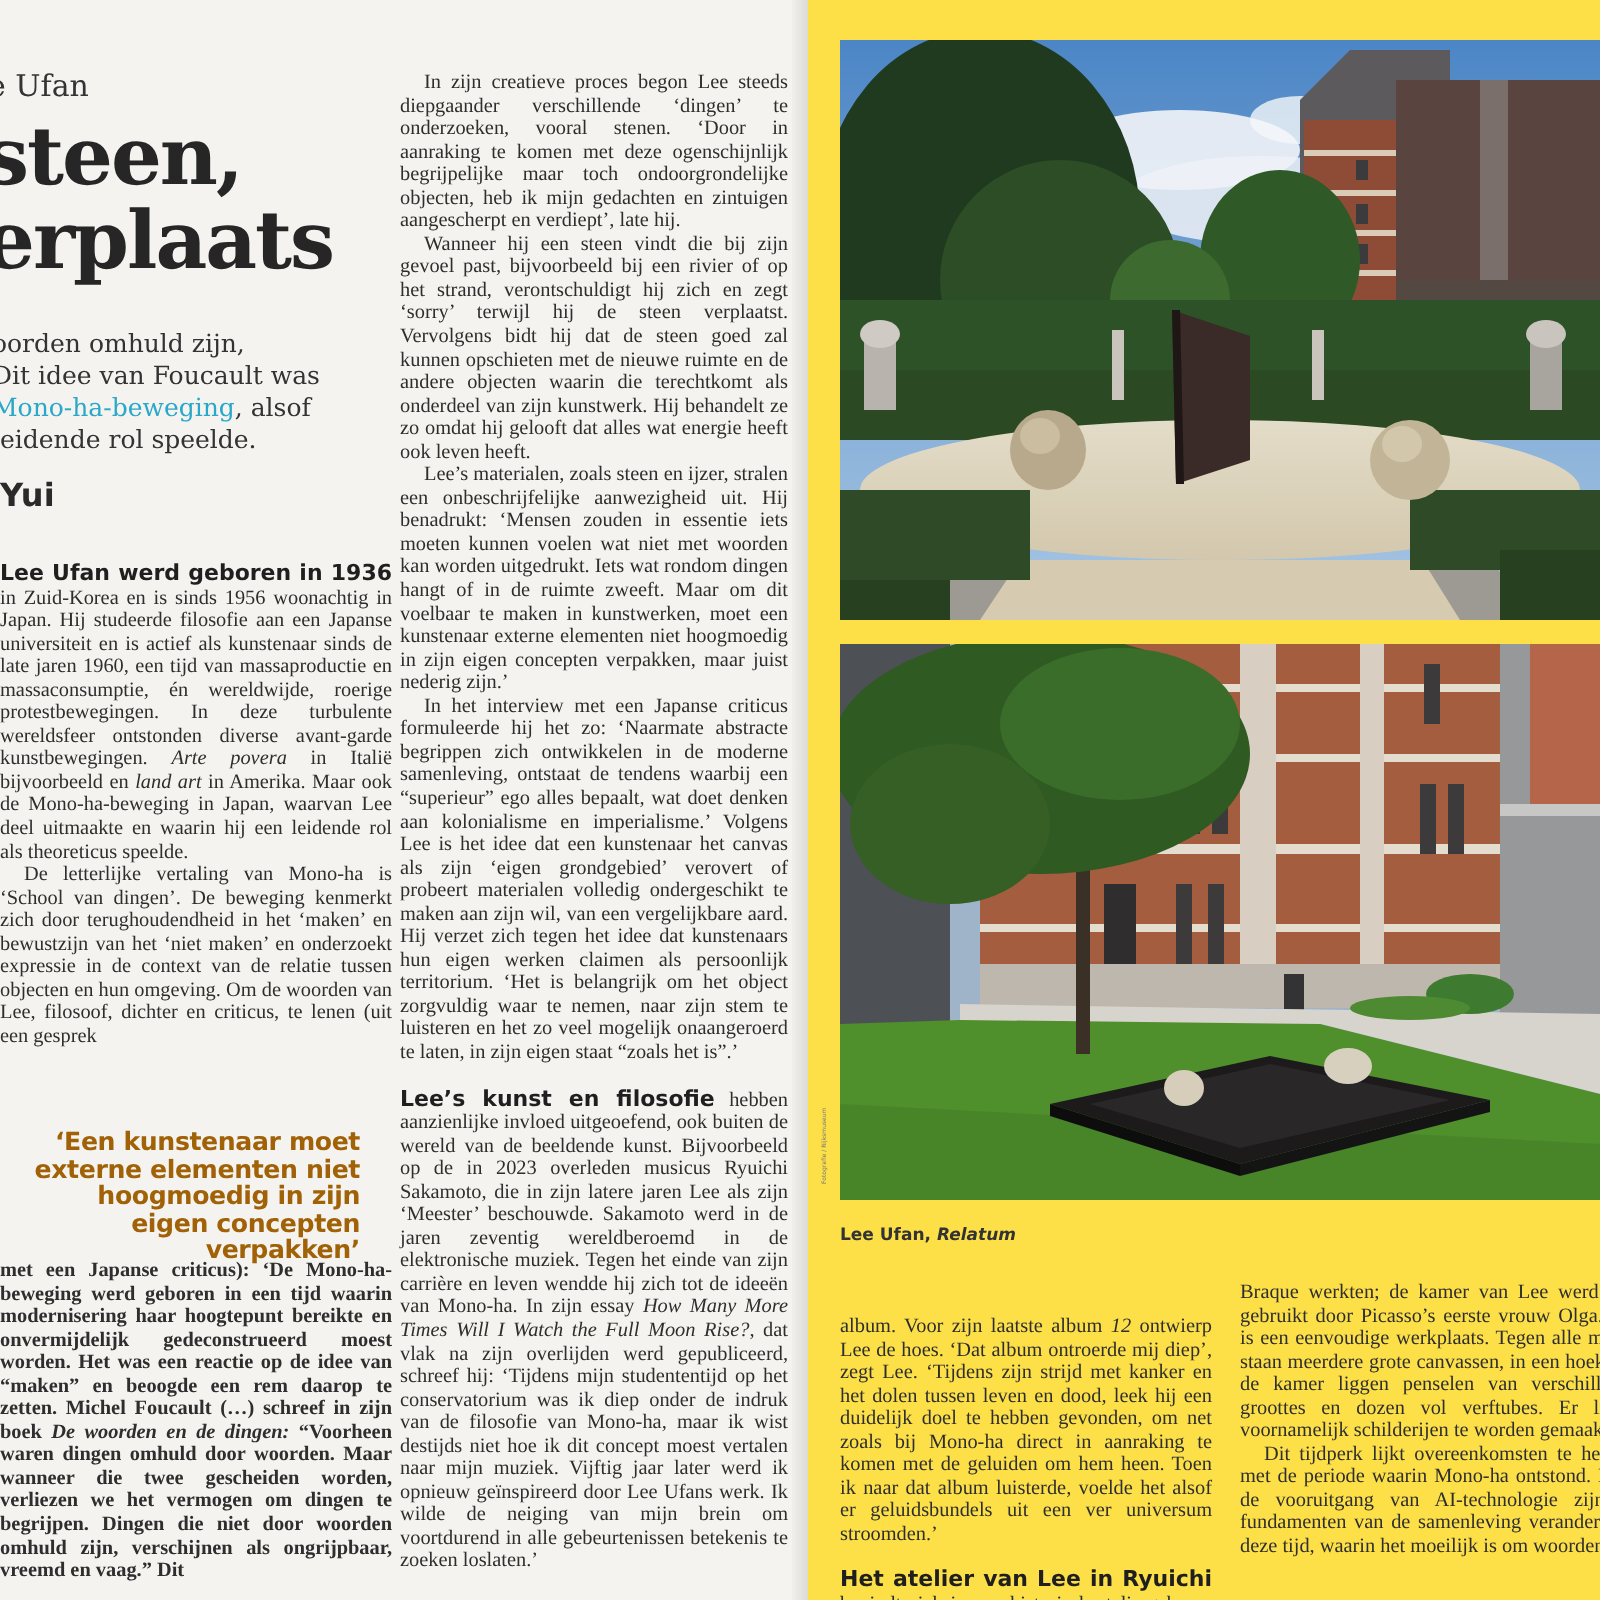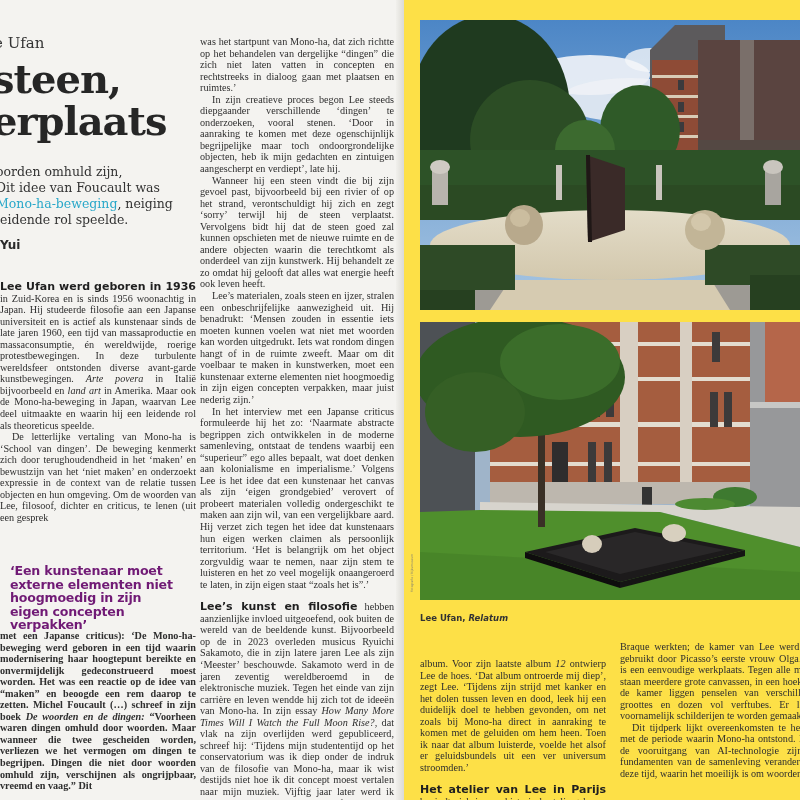--- a/index.html
+++ b/index.html
@@ -28,21 +28,21 @@
     font-size: 40px; line-height: 42px; color: #262626; letter-spacing: -1px;
   }
   .headline span { display: block; }
   .intro {
     position: absolute; left: -4px; top: 164px; width: 180px;
     font-family: "DejaVu Serif", serif; font-size: 12.5px; line-height: 16px; color: #333;
   }
   .intro .hl { color: #2aa8c9; }
   .byline {
     position: absolute; left: 0; top: 238px;
-    font-family: "DejaVu Sans", sans-serif; font-weight: bold; font-size: 12px; text-align: right;
+    font-family: "DejaVu Sans", sans-serif; font-weight: bold; font-size: 16px; text-align: right;
   }
 
   .col {
     position: absolute;
     font-family: "Liberation Serif", serif;
     font-size: 10.2px; line-height: 11.55px; color: #2e2e2e;
     text-align: justify;
   }
   .col p { margin: 0; }
   .col p.indent { text-indent: 12px; }
@@ -50,21 +50,21 @@
   .lead-bold {
     font-family: "DejaVu Sans", sans-serif; font-weight: bold; font-size: 11px; color: #1f1f1f;
   }
   .col-1a { left: 0; top: 270px; width: 196px; }
   .col-1b { left: 0; top: 630px; width: 196px; font-weight: bold; }
   .col-2 { left: 200px; top: 36px; width: 194px; }
 
   .pullquote {
     position: absolute; left: 10px; top: 564px; width: 170px; margin: 0;
     font-family: "DejaVu Sans", sans-serif; font-weight: bold;
-    font-size: 12.6px; line-height: 13.5px; color: #701a75; letter-spacing: -0.2px;
+    font-size: 12.6px; line-height: 13.5px; color: #a16207; letter-spacing: -0.2px; text-align: right;
   }
 
   
   .photo { position: absolute; overflow: hidden; }
   .photo-1 { left: 16px; top: 20px; width: 380px; height: 290px; }
   .photo-2 { left: 16px; top: 322px; width: 380px; height: 278px; }
   .credit {
     position: absolute; left: 6px; top: 500px; width: 8px; height: 92px;
     font-family: "DejaVu Sans", sans-serif; font-size: 3px; color: #777;
     writing-mode: vertical-rl; transform: rotate(180deg);
@@ -82,38 +82,37 @@
 
 <div class="page page-left">
   <div class="kicker">e Ufan</div>
   <h1 class="headline">
     <span>steen,</span>
     <span>erplaats</span>
   </h1>
   <div class="intro">
     <div>oorden omhuld zijn,</div>
     <div>Dit idee van Foucault was</div>
-    <div><span class="hl">Mono-ha-beweging</span><span>, neiging</span></div>
+    <div><span class="hl">Mono-ha-beweging</span><span>, alsof</span></div>
     <div>leidende rol speelde.</div>
   </div>
   <div class="byline">Yui</div>
 
   <div class="col col-1a">
     <p class="gap"><span class="lead-bold">Lee Ufan werd geboren in 1936</span><span> in Zuid-Korea en is sinds 1956 woonachtig in Japan. Hij studeerde filosofie aan een Japanse universiteit en is actief als kunstenaar sinds de late jaren 1960, een tijd van massaproductie en massaconsumptie, én wereldwijde, roerige protestbewegingen. In deze turbulente wereldsfeer ontstonden diverse avant-garde kunstbewegingen. </span><i>Arte povera</i><span> in Italië bijvoorbeeld en </span><i>land art</i><span> in Amerika. Maar ook de Mono-ha-beweging in Japan, waarvan Lee deel uitmaakte en waarin hij een leidende rol als theoreticus speelde.</span></p>
     <p class="indent">De letterlijke vertaling van Mono-ha is ‘School van dingen’. De beweging kenmerkt zich door terughoudendheid in het ‘maken’ en bewustzijn van het ‘niet maken’ en onderzoekt expressie in de context van de relatie tussen objecten en hun omgeving. Om de woorden van Lee, filosoof, dichter en criticus, te lenen (uit een gesprek</p>
   </div>
 
   <blockquote class="pullquote">‘Een kunstenaar moet externe elementen niet hoogmoedig in zijn eigen concepten verpakken’</blockquote>
 
   <div class="col col-1b">
     <p><span>met een Japanse criticus): ‘De Mono-ha-beweging werd geboren in een tijd waarin modernisering haar hoogtepunt bereikte en onvermijdelijk gedeconstrueerd moest worden. Het was een reactie op de idee van “maken” en beoogde een rem daarop te zetten. Michel Foucault (…) schreef in zijn boek </span><i>De woorden en de dingen:</i><span> “Voorheen waren dingen omhuld door woorden. Maar wanneer die twee gescheiden worden, verliezen we het vermogen om dingen te begrijpen. Dingen die niet door woorden omhuld zijn, verschijnen als ongrijpbaar, vreemd en vaag.” Dit</span></p>
   </div>
 
   <div class="col col-2">
-    <p>was het startpunt van Mono-ha, dat zich richtte op het behandelen van dergelijke “dingen” die zich niet laten vatten in concepten en rechtstreeks in dialoog gaan met plaatsen en ruimtes.’</p>
     <p class="indent">In zijn creatieve proces begon Lee steeds diepgaander verschillende ‘dingen’ te onderzoeken, vooral stenen. ‘Door in aanraking te komen met deze ogenschijnlijk begrijpelijke maar toch ondoorgrondelijke objecten, heb ik mijn gedachten en zintuigen aangescherpt en verdiept’, late hij.</p>
     <p class="indent">Wanneer hij een steen vindt die bij zijn gevoel past, bijvoorbeeld bij een rivier of op het strand, verontschuldigt hij zich en zegt ‘sorry’ terwijl hij de steen verplaatst. Vervolgens bidt hij dat de steen goed zal kunnen opschieten met de nieuwe ruimte en de andere objecten waarin die terechtkomt als onderdeel van zijn kunstwerk. Hij behandelt ze zo omdat hij gelooft dat alles wat energie heeft ook leven heeft.</p>
     <p class="indent">Lee’s materialen, zoals steen en ijzer, stralen een onbeschrijfelijke aanwezigheid uit. Hij benadrukt: ‘Mensen zouden in essentie iets moeten kunnen voelen wat niet met woorden kan worden uitgedrukt. Iets wat rondom dingen hangt of in de ruimte zweeft. Maar om dit voelbaar te maken in kunstwerken, moet een kunstenaar externe elementen niet hoogmoedig in zijn eigen concepten verpakken, maar juist nederig zijn.’</p>
     <p class="indent">In het interview met een Japanse criticus formuleerde hij het zo: ‘Naarmate abstracte begrippen zich ontwikkelen in de moderne samenleving, ontstaat de tendens waarbij een “superieur” ego alles bepaalt, wat doet denken aan kolonialisme en imperialisme.’ Volgens Lee is het idee dat een kunstenaar het canvas als zijn ‘eigen grondgebied’ verovert of probeert materialen volledig ondergeschikt te maken aan zijn wil, van een vergelijkbare aard. Hij verzet zich tegen het idee dat kunstenaars hun eigen werken claimen als persoonlijk territorium. ‘Het is belangrijk om het object zorgvuldig waar te nemen, naar zijn stem te luisteren en het zo veel mogelijk onaangeroerd te laten, in zijn eigen staat “zoals het is”.’</p>
     <p class="gap"><span class="lead-bold">Lee’s kunst en filosofie</span><span> hebben aanzienlijke invloed uitgeoefend, ook buiten de wereld van de beeldende kunst. Bijvoorbeeld op de in 2023 overleden musicus Ryuichi Sakamoto, die in zijn latere jaren Lee als zijn ‘Meester’ beschouwde. Sakamoto werd in de jaren zeventig wereldberoemd in de elektronische muziek. Tegen het einde van zijn carrière en leven wendde hij zich tot de ideeën van Mono-ha. In zijn essay </span><i>How Many More Times Will I Watch the Full Moon Rise?</i><span>, dat vlak na zijn overlijden werd gepubliceerd, schreef hij: ‘Tijdens mijn studententijd op het conservatorium was ik diep onder de indruk van de filosofie van Mono-ha, maar ik wist destijds niet hoe ik dit concept moest vertalen naar mijn muziek. Vijftig jaar later werd ik opnieuw geïnspireerd door Lee Ufans werk. Ik wilde de neiging van mijn brein om voortdurend in alle gebeurtenissen betekenis te zoeken loslaten.’</span></p>
 
   </div>
 </div>
 
 <div class="gutter"></div>
@@ -234,20 +233,20 @@
 
       <ellipse cx="172" cy="222" rx="10" ry="9" fill="#d6cdbb"></ellipse>
       <ellipse cx="254" cy="211" rx="12" ry="9" fill="#d8d0bf"></ellipse>
     </svg>
   </div>
   <div class="credit">Fotografie / Rijksmuseum</div>
   <div class="caption"><b>Lee Ufan, </b><span class="title">Relatum</span></div>
 
   <div class="col col-3">
     <p><span>album. Voor zijn laatste album </span><i>12</i><span> ontwierp Lee de hoes. ‘Dat album ontroerde mij diep’, zegt Lee. ‘Tijdens zijn strijd met kanker en het dolen tussen leven en dood, leek hij een duidelijk doel te hebben gevonden, om net zoals bij Mono-ha direct in aanraking te komen met de geluiden om hem heen. Toen ik naar dat album luisterde, voelde het alsof er geluidsbundels uit een ver universum stroomden.’</span></p>
-    <p class="gap"><span class="lead-bold">Het atelier van Lee in Parijs</span><span> bevindt zich in een historisch ateliergebouw waar ook Picasso en</span></p>
+    <p class="gap"><span class="lead-bold">Het atelier van Lee in Ryuichi</span><span> bevindt zich in een historisch ateliergebouw waar ook Picasso en</span></p>
   </div>
 
   <div class="col col-4">
     <p>Braque werkten; de kamer van Lee werd ooit gebruikt door Picasso’s eerste vrouw Olga. Het is een eenvoudige werkplaats. Tegen alle muren staan meerdere grote canvassen, in een hoek van de kamer liggen penselen van verschillende groottes en dozen vol verftubes. Er lijken voornamelijk schilderijen te worden gemaakt.</p>
     <p class="indent">Dit tijdperk lijkt overeenkomsten te hebben met de periode waarin Mono-ha ontstond. Door de vooruitgang van AI-technologie zijn de fundamenten van de samenleving veranderd. In deze tijd, waarin het moeilijk is om woorden en</p>
   </div>
 </div>
 
 </body></html>

